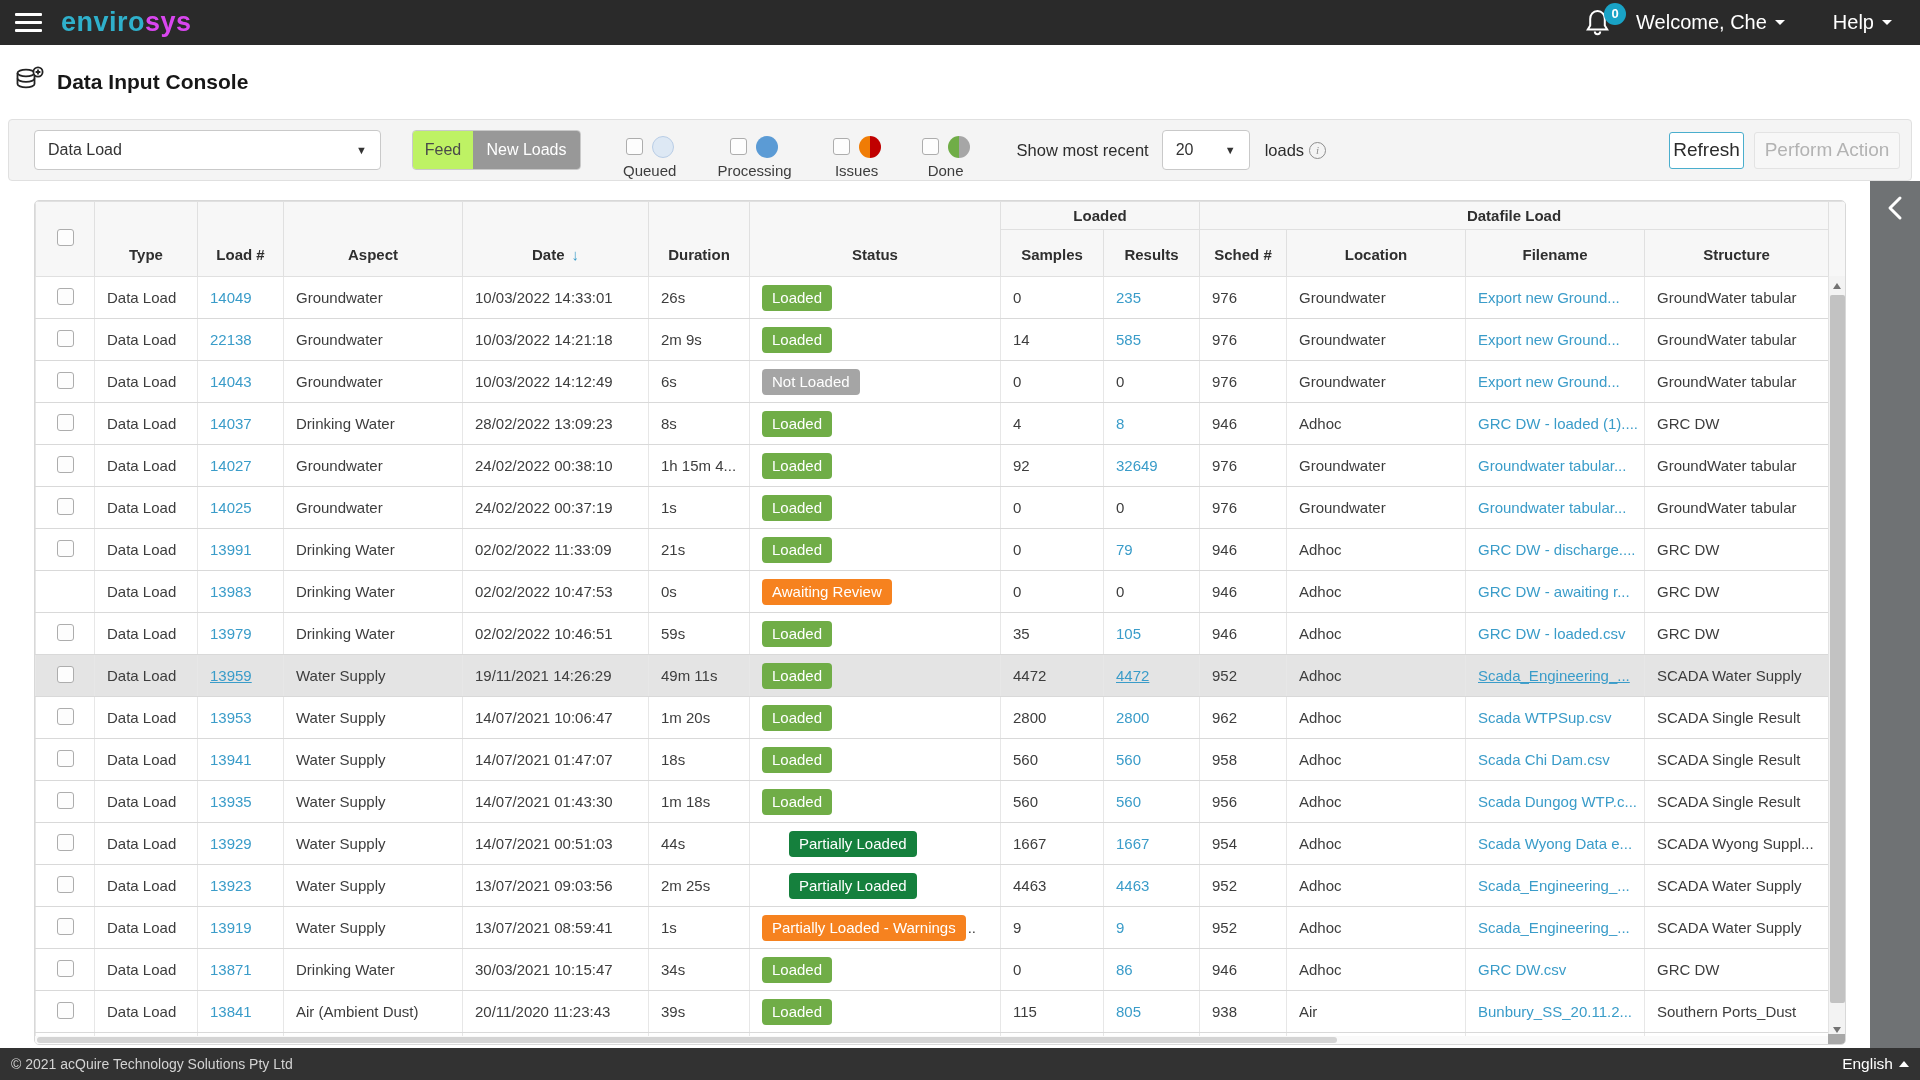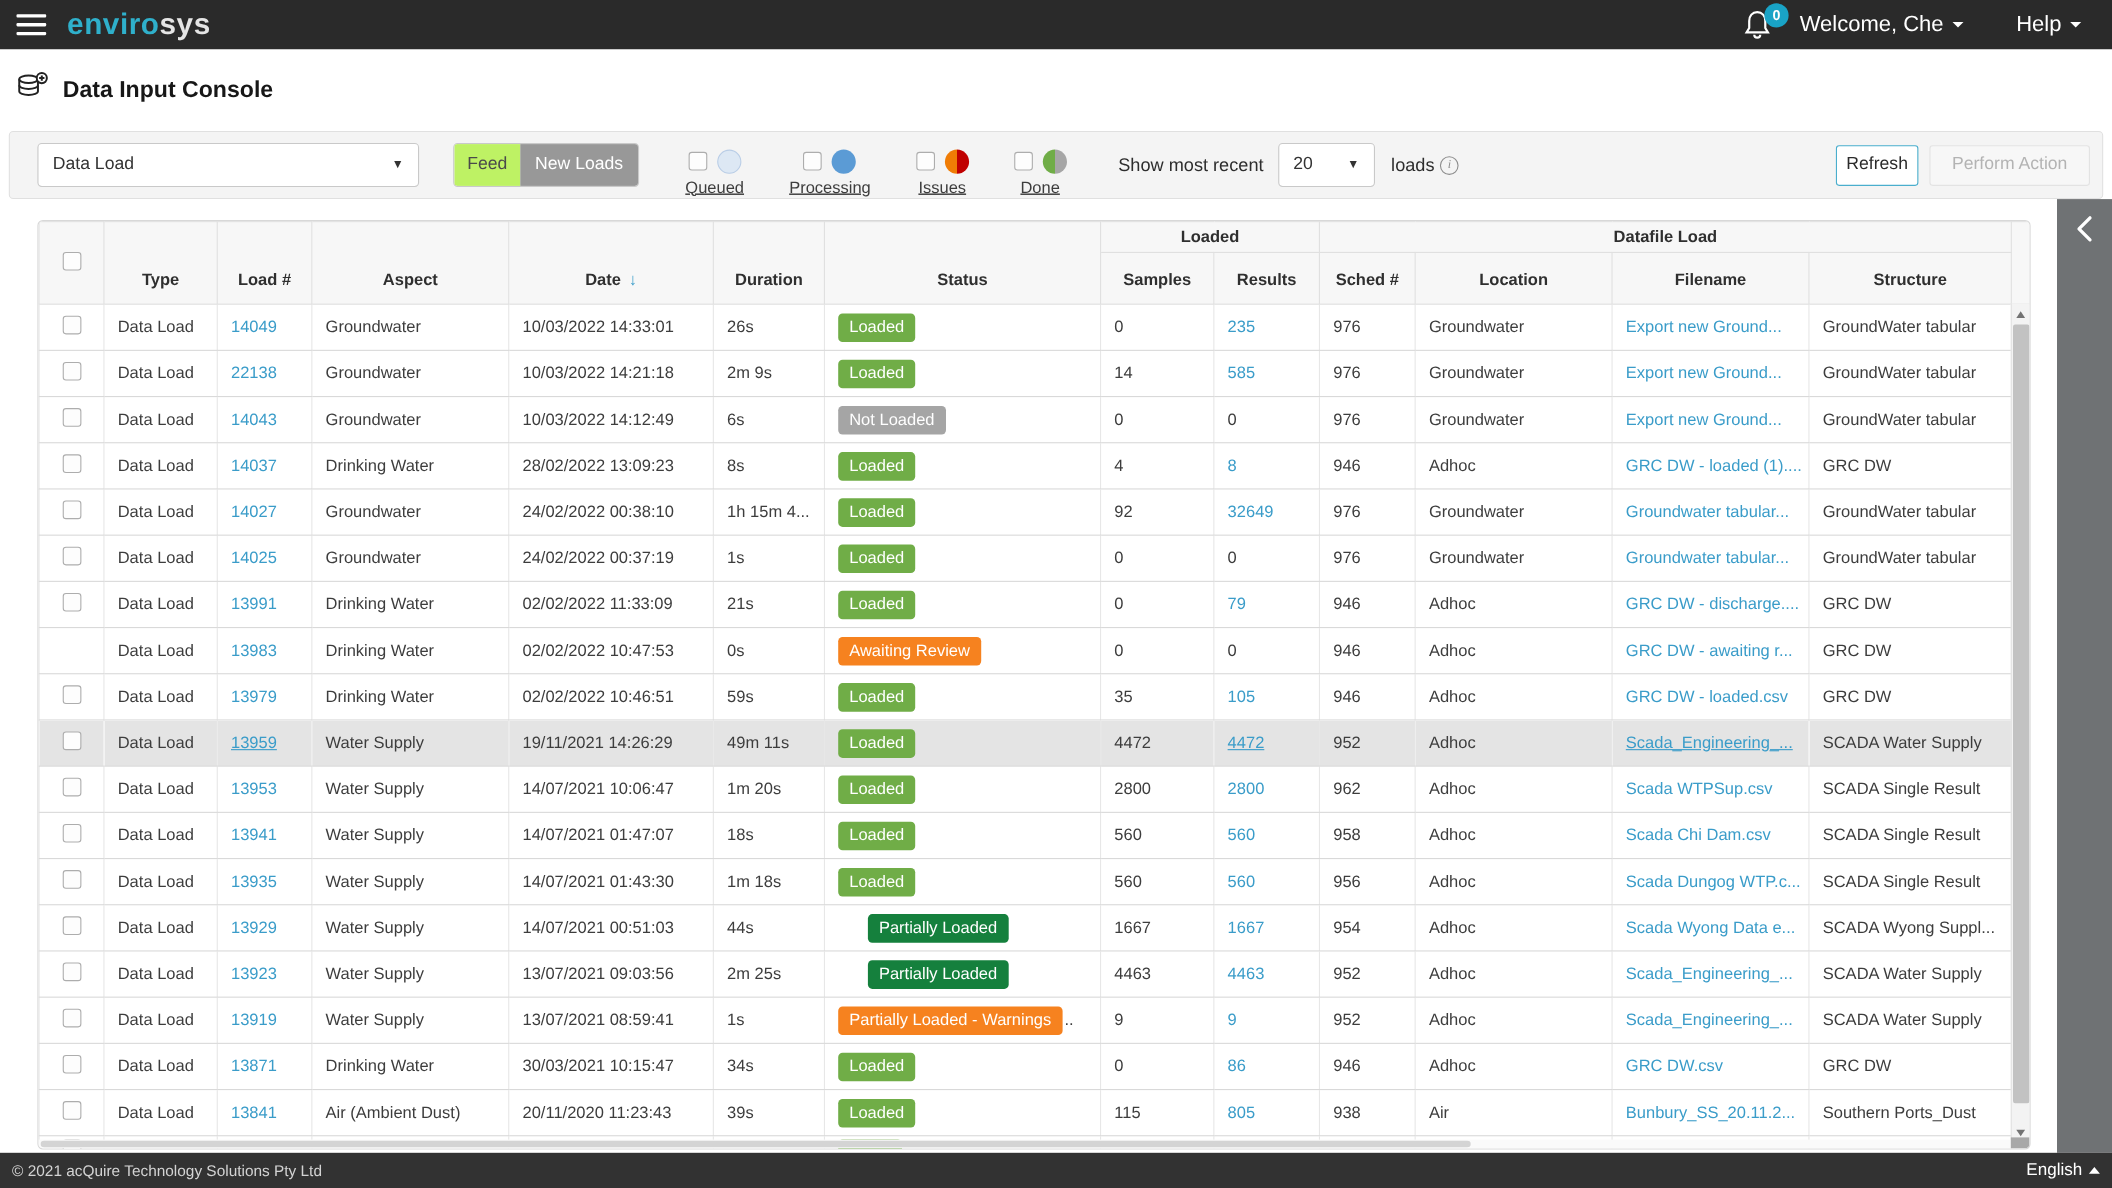--- a/index.html
+++ b/index.html
@@ -6,21 +6,21 @@
   html,body { width:1920px; height:1080px; }
   body { font-family:"Liberation Sans", sans-serif; background:#fff; position:relative; overflow:hidden; }
   a { color:#3a9cc9; text-decoration:none; }
 
   
   .navbar { position:absolute; top:0; left:0; width:1920px; height:45px; background:#2a2a2a;
             display:flex; align-items:center; }
   .hamburger { margin-left:15px; width:27px; cursor:pointer; }
   .hamburger div { height:3.5px; background:#fff; border-radius:1px; margin:4.5px 0; }
   .logo { margin-left:19px; font-size:27px; font-weight:bold; letter-spacing:0.5px; }
-  .logo .p1 { color:#2fb0cb; } .logo .p2 { color:#e5e5e5; }
+  .logo .p1 { color:#2fb0cb; } .logo .p2 { color:#d946ef; }
   .nav-spacer { flex:1; }
   .bell-wrap { position:relative; width:30px; height:32px; margin-right:22px; cursor:pointer; }
   .bell-badge { position:absolute; top:-4px; right:-12px; width:22px; height:22px; border-radius:50%;
                 background:#19a3c6; color:#fff; font-size:13px; font-weight:bold;
                 display:flex; align-items:center; justify-content:center; }
   .nav-item { color:#fff; font-size:20px; display:flex; align-items:center; gap:8px; cursor:pointer; }
   .nav-item.welcome { margin-right:48px; }
   .nav-item.help { margin-right:28px; }
   .caret-down { width:0; height:0; border-left:5px solid transparent; border-right:5px solid transparent;
                 border-top:5px solid #fff; display:inline-block; }
@@ -38,37 +38,37 @@
          font-size:16px; color:#333; cursor:pointer; }
   .sel .sel-caret { font-size:11px; color:#333; }
   .sel.type-sel { width:347px; margin-left:25px; }
   .sel.count-sel { width:88px; margin-left:13px; }
   .toggle-group { display:flex; margin-left:31px; border-radius:4px; overflow:hidden;
                   border:1px solid #c9c9c9; height:40px; }
   .toggle-btn { font-size:16px; display:flex; align-items:center; justify-content:center; cursor:pointer; }
   .toggle-btn.feed { background:#bef264; color:#4a4a4a; width:60px; }
   .toggle-btn.newloads { background:#989898; color:#fff; width:107px; }
   .filters { display:flex; margin-left:42px; gap:41px; }
-  .filter { display:flex; flex-direction:column; align-items:center; margin-top:14px;text-decoration:underline; }
+  .filter { display:flex; flex-direction:column; align-items:center; margin-top:14px; }
   .filter-controls { display:flex; align-items:center; gap:9px; }
   .checkbox { width:17px; height:17px; background:#fdfdfd; border:1px solid #adadad; border-radius:3px;
               display:inline-block; cursor:pointer; }
   .dot { width:22px; height:22px; border-radius:50%; }
   .dot.queued { background:#dde8f4; border:1px solid #b9cde6; }
   .dot.processing { background:#5b9bd5; }
   .dot.issues { background:linear-gradient(90deg,#f07c05 50%,#c00000 50%); }
   .dot.done { background:linear-gradient(90deg,#70ad47 50%,#a6a6a6 50%); }
   .filter-label { font-size:15px; color:#3d3d3d; margin-top:4px; }
   .recent-label { font-size:16.5px; color:#2d2d2d; margin-left:47px; }
   .loads-label { font-size:16.5px; color:#2d2d2d; margin-left:15px; }
   .info-icon { width:17px; height:17px; border-radius:50%; border:1.5px solid #8d8d8d; color:#8d8d8d;
                font-size:11px; font-style:italic; font-family:"Liberation Serif",serif;
                display:inline-flex; align-items:center; justify-content:center; margin-left:5px; }
   .toolbar-spacer { flex:1; }
-  .btn { height:37px; border-radius:3px; font-size:16px; cursor:pointer; font-family:inherit; }
+  .btn { height:37px; border-radius:3px; font-size:19px; cursor:pointer; font-family:inherit; }
   .btn.refresh { background:#fff; border:1px solid #4aaecd; color:#2b2b2b; width:75px; }
   .btn.perform { background:#f7f7f7; border:1px solid #e3e3e3; color:#b3b3b3; width:146px;
                  margin-left:10px; margin-right:11px; cursor:default; }
 
   
   .table-wrap { position:absolute; top:200px; left:34px; width:1812px; height:845px;
                 border:1px solid #d8d8d8; border-radius:5px; overflow:hidden; background:#fff; }
   table { border-collapse:collapse; table-layout:fixed; width:1810px; font-size:15px; color:#3d3d3d; }
   thead th { background:#f7f7f7; border:1px solid #e0e0e0; font-weight:bold; color:#2f2f2f;
              text-align:center; font-size:15px; }

